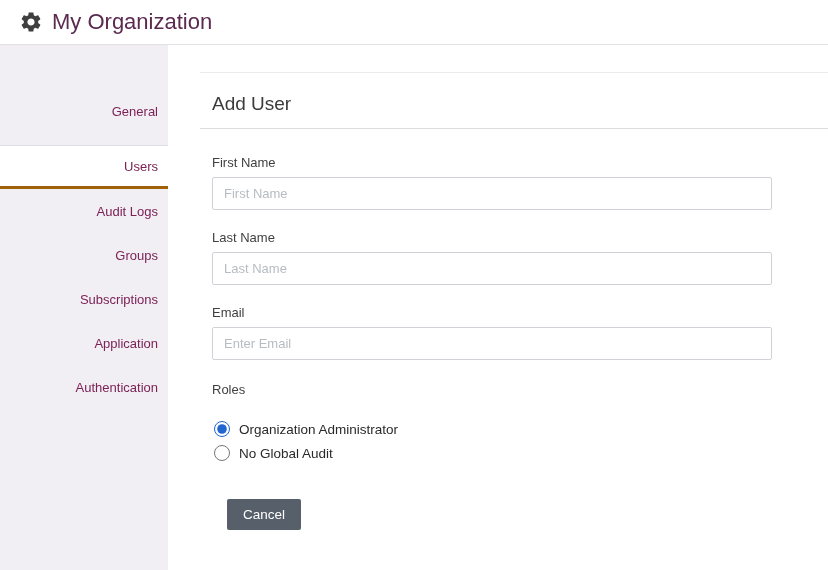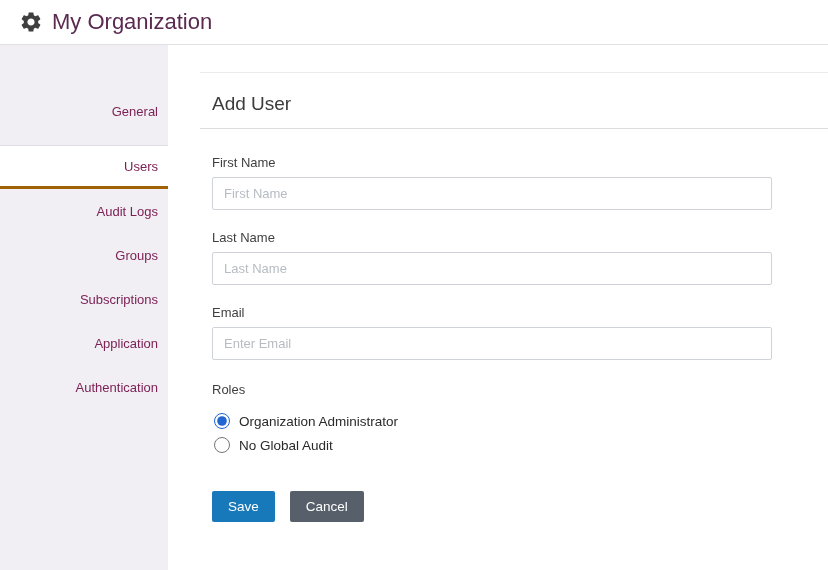--- a/index.html
+++ b/index.html
@@ -30,21 +30,21 @@
   .panel{margin-left:32px;border-top:1px solid #ececec;padding-top:20px;}
   .page-title{font-size:19px;font-weight:400;color:#3b3b3b;
     padding:0 12px 13px 12px;border-bottom:1px solid #dcdcdc;}
   .form{padding:6px 56px 0 12px;}
   .field-label{display:block;font-size:13px;color:#3f3f3f;margin:20px 0 7px;}
   .text-input{width:100%;height:33px;border:1px solid #cfd3d8;border-radius:2px;
     padding:0 11px;font-size:13px;color:#333;background:#fff;outline:none;
     font-family:"Liberation Sans", sans-serif;}
   .text-input::placeholder{color:#b6bcc2;}
   .roles-label{display:block;font-size:13px;color:#3f3f3f;margin:22px 0 0;}
-  .radio-group{margin-top:16px;}
+  .radio-group{margin-top:24px;}
   .radio-row{display:flex;align-items:center;margin-bottom:8px;cursor:pointer;}
   .radio-row input[type=radio]{width:16px;height:16px;margin:0 9px 0 2px;
     accent-color:var(--radio-selected);cursor:pointer;}
   .radio-row .radio-label{font-size:13.5px;color:#2a2a2a;}
   .button-row{margin-top:38px;display:flex;align-items:center;}
   .btn{border:none;border-radius:2px;font-size:13.5px;color:#fff;
     padding:8px 16px;cursor:pointer;font-family:"Liberation Sans", sans-serif;}
   .btn-save{background:var(--save-button);}
   .btn-cancel{background:var(--cancel-button);margin-left:15px;}
 </style>
@@ -108,21 +108,20 @@
             <input type="radio" name="role" checked="" style="">
             <span class="radio-label">Organization Administrator</span>
           </label>
           <label class="radio-row">
             <input type="radio" name="role" style="">
             <span class="radio-label">No Global Audit</span>
           </label>
         </div>
 
         <div class="button-row">
-          <button class="btn btn-save">Save</button>
           <button class="btn btn-cancel">Cancel</button>
         </div>
 
       </div>
     </div>
   </main>
 
 </div>
 
 </body></html>

